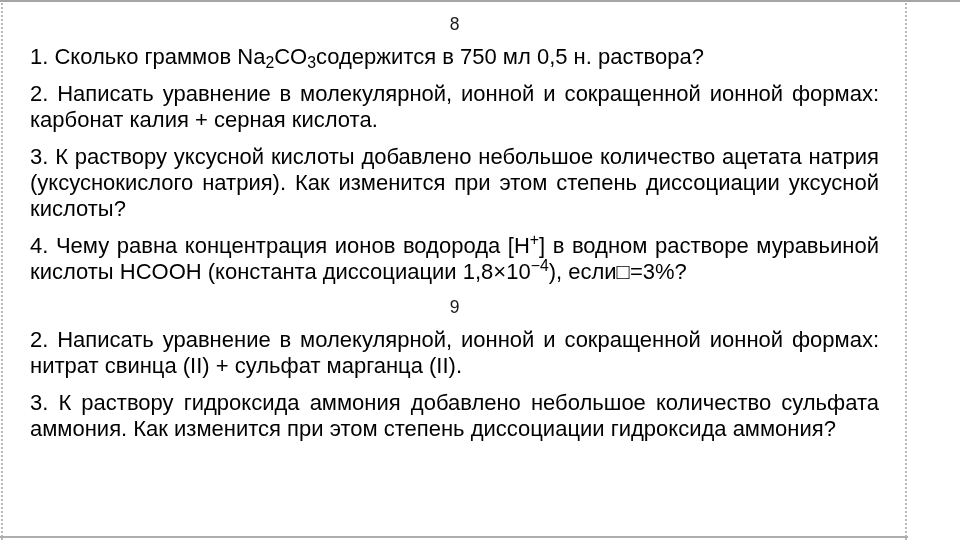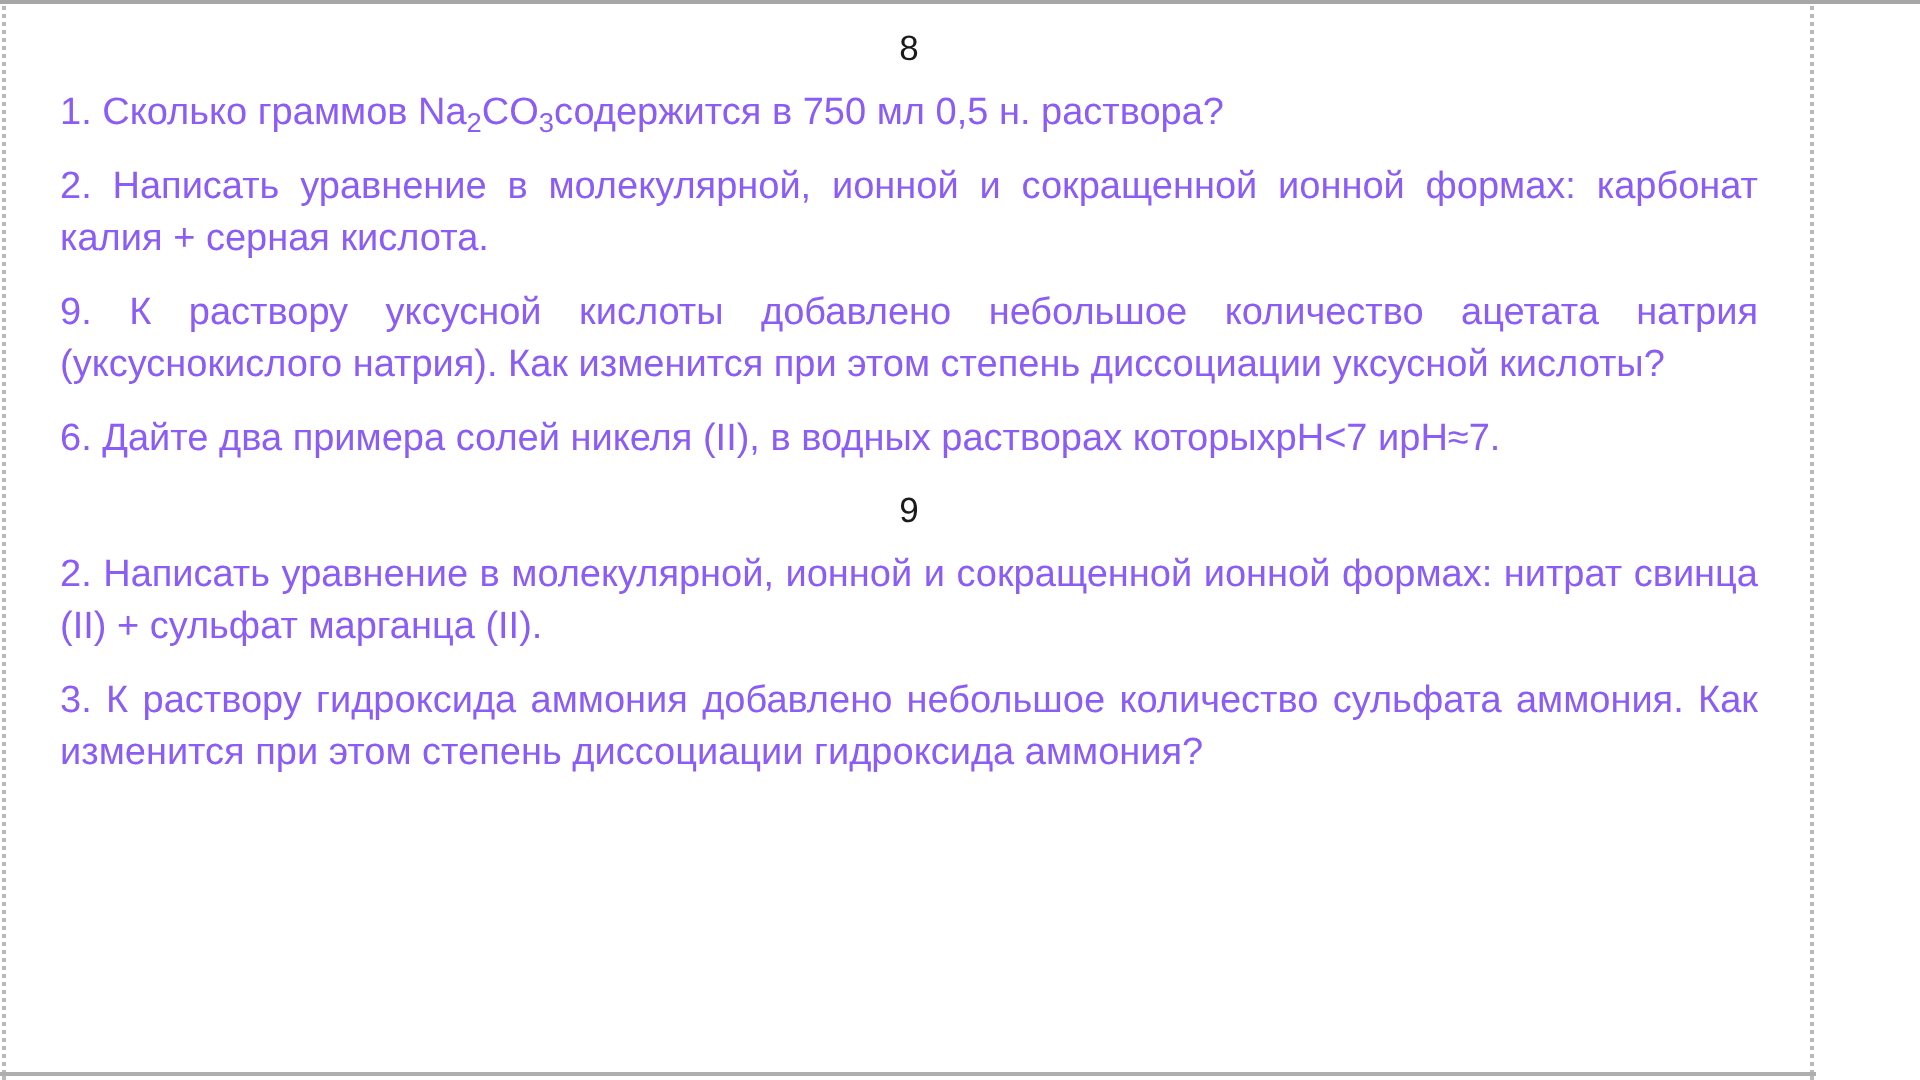--- a/index.html
+++ b/index.html
@@ -40,23 +40,23 @@
     padding: 6px 26px 0 27px;
   }
   .section-header {
     text-align: center;
     font-size: 17.5px;
     line-height: 22px;
     color: #1a1a1a;
     margin: 5px 0 9px 0;
   }
   .question {
-    font-size: 19px;
+    font-size: 22px;
     line-height: 26px;
-    color: #8b5cf6;
+    color: #000000;
     text-align: justify;
     margin: 0 0 11px 0;
   }
   .question sub, .question sup {
     font-size: 0.72em;
     position: relative;
     vertical-align: baseline;
     line-height: 0;
   }
   .question sub { top: 0.28em; }
@@ -65,21 +65,21 @@
 </head>
 <body>
 
 <div class="top-rule"></div>
 
 <div class="page">
   <div class="content">
       <div class="section-header">8</div>
       <p class="question">1. Сколько граммов Na<sub>2</sub>CO<sub>3</sub>содержится в 750 мл 0,5 н. раствора?</p>
       <p class="question">2. Написать уравнение в молекулярной, ионной и сокращенной ионной формах: карбонат калия + серная кислота.</p>
-      <p class="question">9. К раствору уксусной кислоты добавлено небольшое количество ацетата натрия (уксуснокислого натрия). Как изменится при этом степень диссоциации уксусной кислоты?</p>
-      <p class="question">6. Дайте два примера солей никеля (II), в водных растворах которыхpH&lt;7 иpH≈7.</p>
+      <p class="question">3. К раствору уксусной кислоты добавлено небольшое количество ацетата натрия (уксуснокислого натрия). Как изменится при этом степень диссоциации уксусной кислоты?</p>
+      <p class="question">4. Чему равна концентрация ионов водорода [H<sup>+</sup>] в водном растворе муравьиной кислоты HCOOH (константа диссоциации 1,8×10<sup>−4</sup>), если□=3%?</p>
       <div class="section-header">9</div>
       <p class="question">2. Написать уравнение в молекулярной, ионной и сокращенной ионной формах: нитрат свинца (II) + сульфат марганца (II).</p>
       <p class="question">3. К раствору гидроксида аммония добавлено небольшое количество сульфата аммония. Как изменится при этом степень диссоциации гидроксида аммония?</p>
     </div>
 </div>
 
 <div class="bottom-rule"></div>
 
 </body></html>

